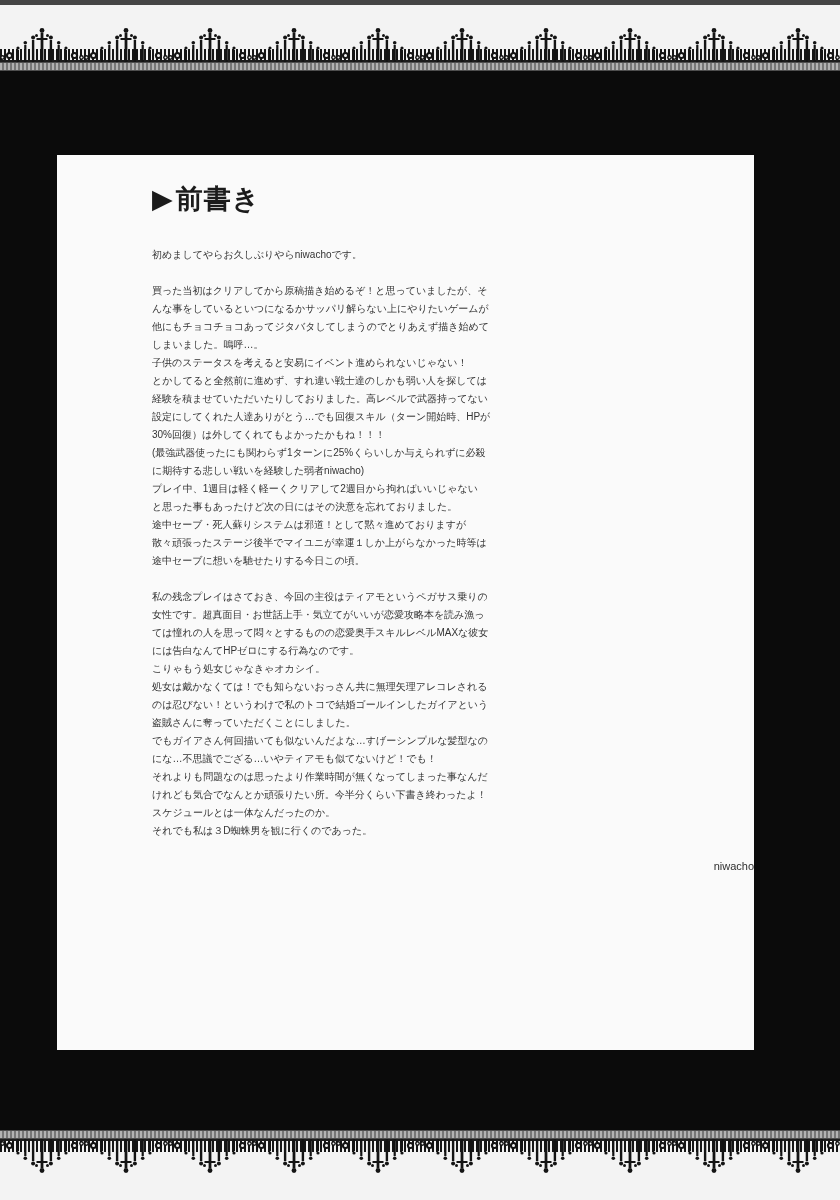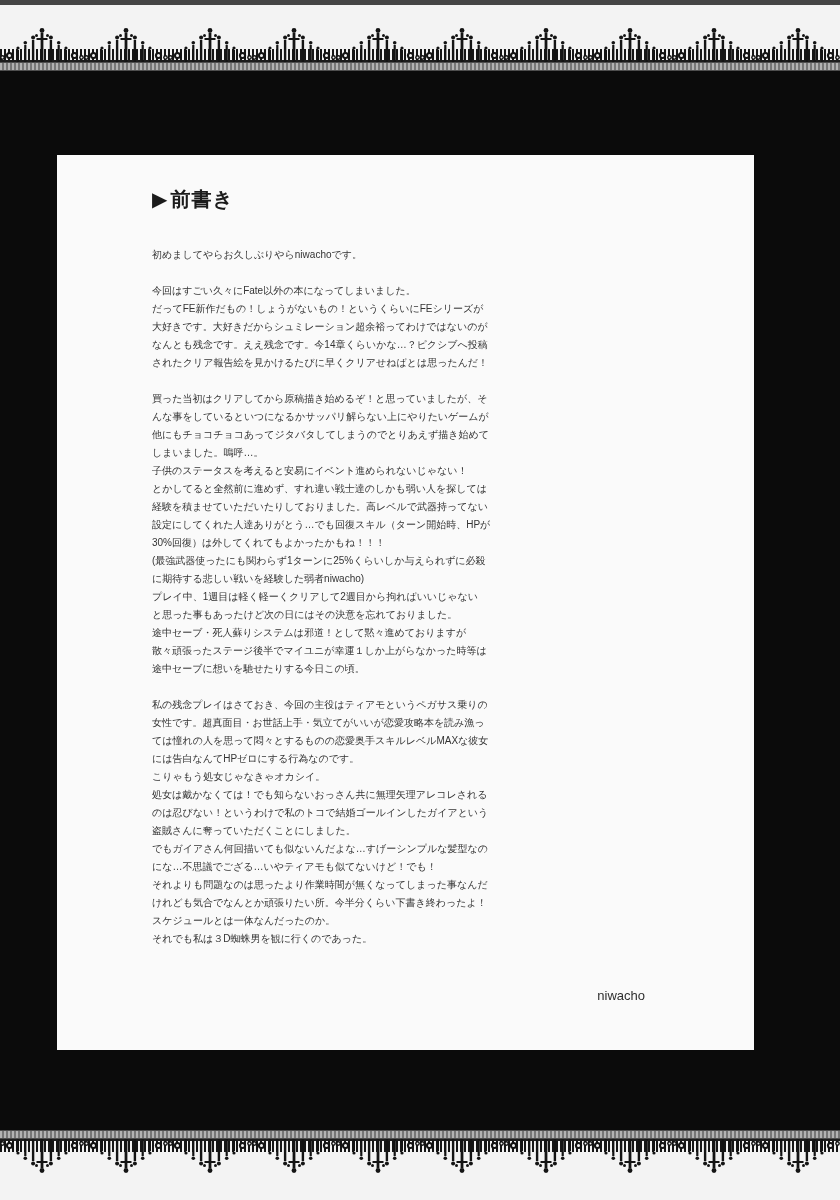--- a/index.html
+++ b/index.html
@@ -51,40 +51,39 @@
   
   .page {
     position: absolute;
     left: 57px; top: 155px;
     width: 697px; height: 895px;
     background: #fafafa;
     color: #333;
   }
   .page-title {
     margin: 28px 0 0 95px;
-    font-size: 20px;
+    font-size: 27px;
     line-height: 32px;
     font-weight: 700;
     color: #1b1b1b;
     letter-spacing: 1px;
   }
   .page-title .tri { margin-right: 2px; }
   .content {
     margin: 31px 42px 0 95px;
     width: 560px;
     font-size: 10px;
     line-height: 18px;
     color: #333;
   }
   .content p { margin: 0 0 18px 0; }
   .signature {
-    margin-top: 40px;
-    padding-right: 109px;
+    margin-top: 20px;
     text-align: right;
-    font-size: 13px;
+    font-size: 11px;
     color: #2e2e2e;
   }
 </style>
 </head>
 <body>
 
 <svg width="0" height="0" style="position:absolute" aria-hidden="true">
   <defs>
     <g id="orn" fill="#141414">
       <rect x="40.6" y="7" width="2.8" height="29"></rect>
@@ -136,21 +135,20 @@
         </svg>
       </div>
     </div>
     <div class="ribbon"></div>
   </div>
 
   <div class="page">
     <h1 class="page-title"><span class="tri">▶</span><span>前書き</span></h1>
     <div class="content">
         <p>初めましてやらお久しぶりやらniwachoです。</p>
-        <p>今回はすごい久々にFate以外の本になってしまいました。<br>だってFE新作だもの！しょうがないもの！というくらいにFEシリーズが<br>大好きです。大好きだからシュミレーション超余裕ってわけではないのが<br>なんとも残念です。ええ残念です。今14章くらいかな…？ピクシブへ投稿<br>されたクリア報告絵を見かけるたびに早くクリアせねばとは思ったんだ！</p>
         <p>買った当初はクリアしてから原稿描き始めるぞ！と思っていましたが、そ<br>んな事をしているといつになるかサッパリ解らない上にやりたいゲームが<br>他にもチョコチョコあってジタバタしてしまうのでとりあえず描き始めて<br>しまいました。嗚呼…。<br>子供のステータスを考えると安易にイベント進められないじゃない！<br>とかしてると全然前に進めず、すれ違い戦士達のしかも弱い人を探しては<br>経験を積ませていただいたりしておりました。高レベルで武器持ってない<br>設定にしてくれた人達ありがとう…でも回復スキル（ターン開始時、HPが<br>30%回復）は外してくれてもよかったかもね！！！<br>(最強武器使ったにも関わらず1ターンに25%くらいしか与えられずに必殺<br>に期待する悲しい戦いを経験した弱者niwacho)<br>プレイ中、1週目は軽く軽ーくクリアして2週目から拘ればいいじゃない<br>と思った事もあったけど次の日にはその決意を忘れておりました。<br>途中セーブ・死人蘇りシステムは邪道！として黙々進めておりますが<br>散々頑張ったステージ後半でマイユニが幸運１しか上がらなかった時等は<br>途中セーブに想いを馳せたりする今日この頃。</p>
         <p>私の残念プレイはさておき、今回の主役はティアモというペガサス乗りの<br>女性です。超真面目・お世話上手・気立てがいいが恋愛攻略本を読み漁っ<br>ては憧れの人を思って悶々とするものの恋愛奥手スキルレベルMAXな彼女<br>には告白なんてHPゼロにする行為なのです。<br>こりゃもう処女じゃなきゃオカシイ。<br>処女は戴かなくては！でも知らないおっさん共に無理矢理アレコレされる<br>のは忍びない！というわけで私のトコで結婚ゴールインしたガイアという<br>盗賊さんに奪っていただくことにしました。<br>でもガイアさん何回描いても似ないんだよな…すげーシンプルな髪型なの<br>にな…不思議でござる…いやティアモも似てないけど！でも！<br>それよりも問題なのは思ったより作業時間が無くなってしまった事なんだ<br>けれども気合でなんとか頑張りたい所。今半分くらい下書き終わったよ！<br>スケジュールとは一体なんだったのか。<br>それでも私は３D蜘蛛男を観に行くのであった。</p>
       </div>
     <div class="signature">niwacho</div>
   </div>
 
   <div class="border bottom">
     <div class="ribbon"></div>
     <div class="paper-strip">
       <div class="lace">

